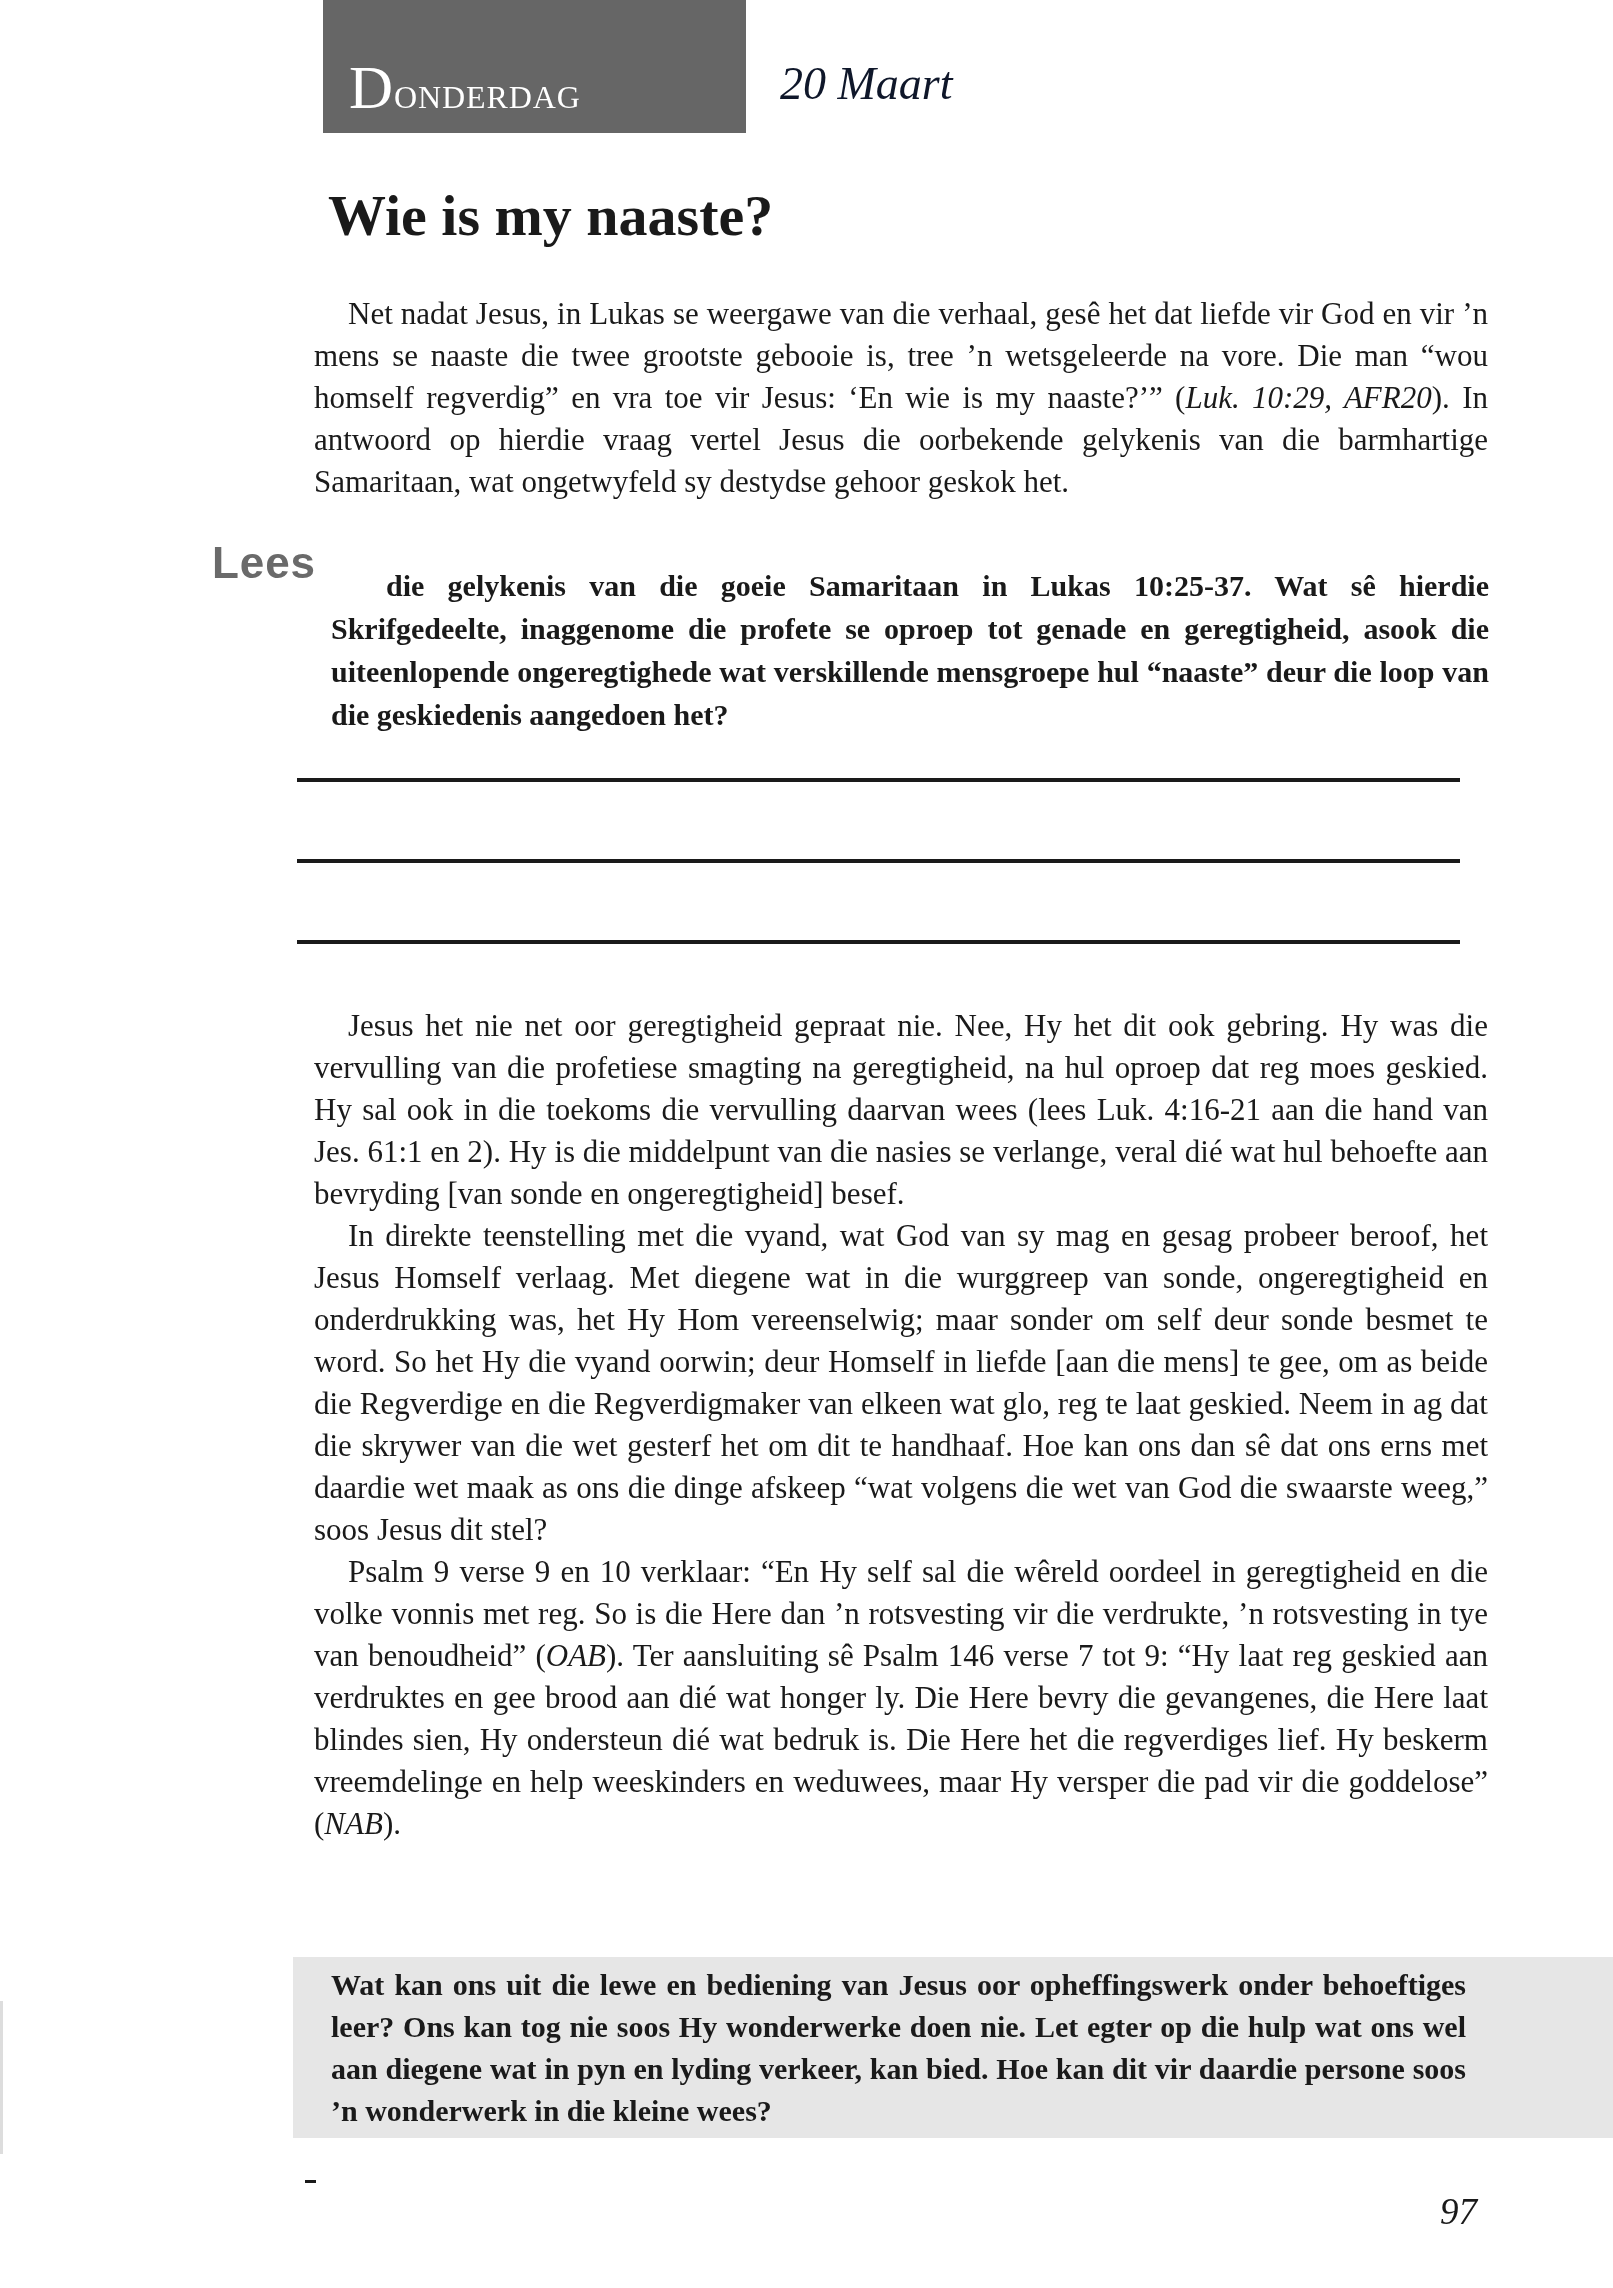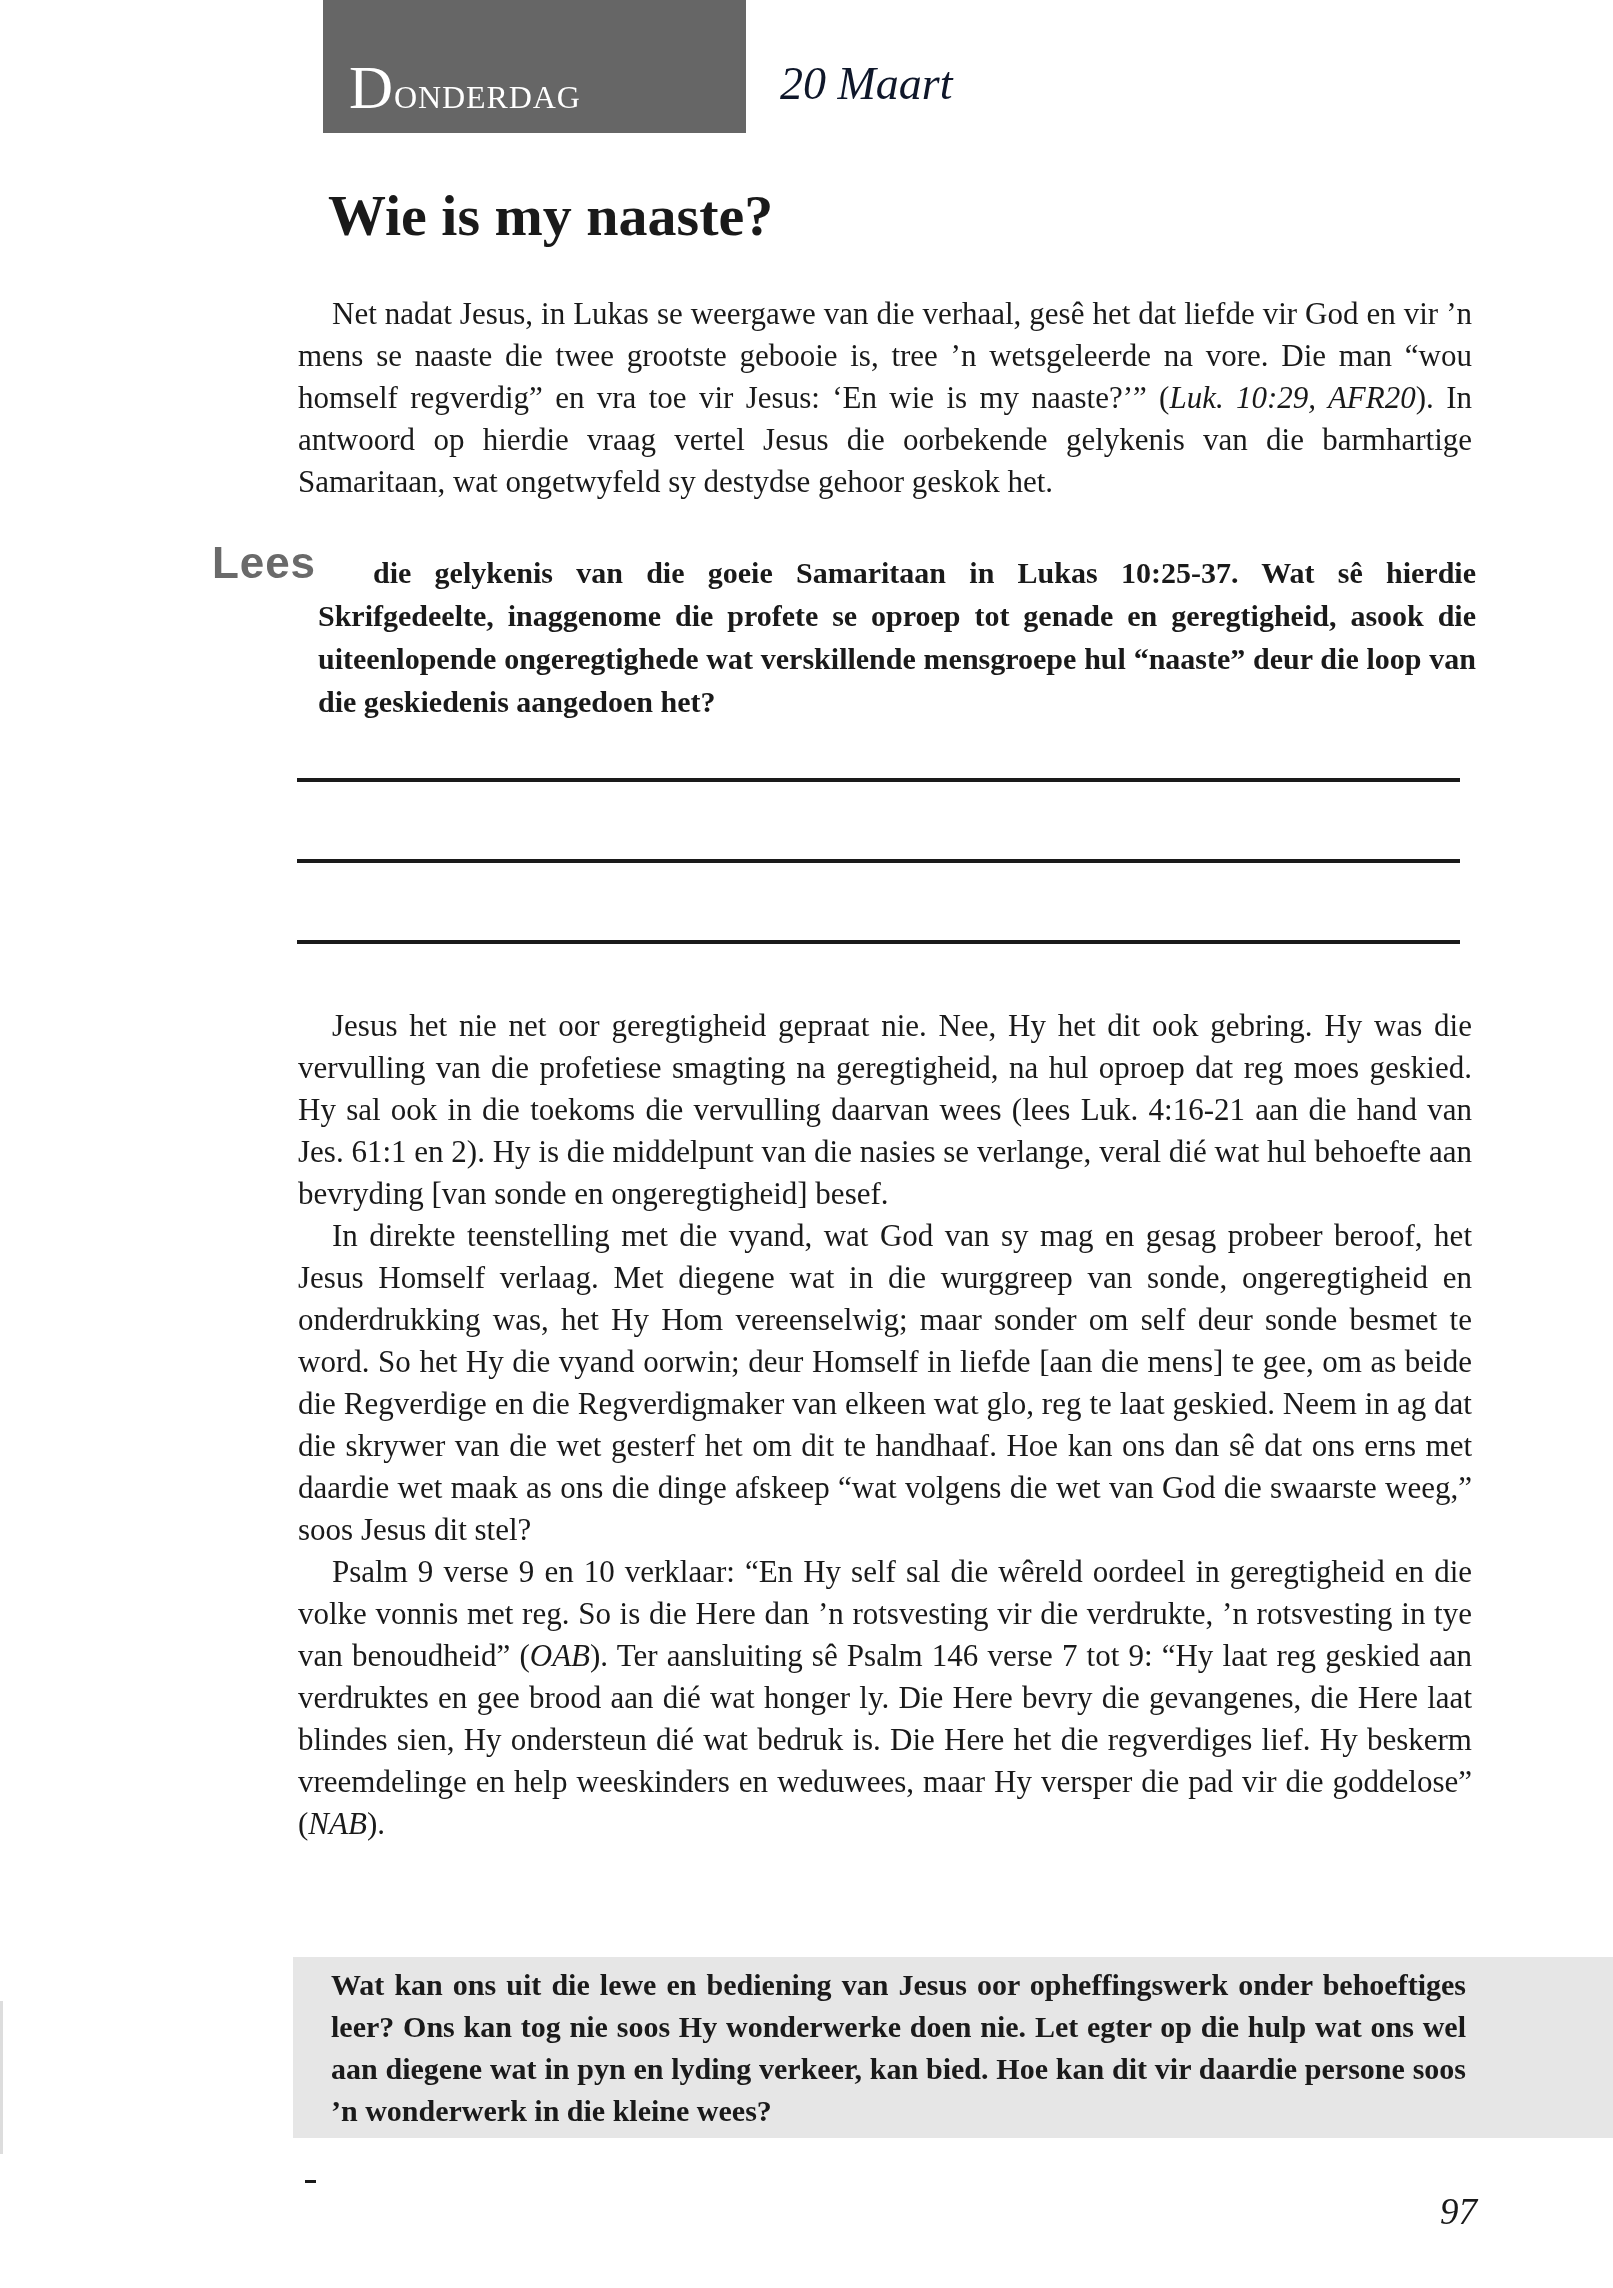--- a/index.html
+++ b/index.html
@@ -21,35 +21,35 @@
   .date {
     position: absolute; left: 780px; top: 61px;
     font-style: italic; font-size: 46px; line-height: 1; color: #0f172a;
   }
   .title {
     position: absolute; left: 328px; top: 187px; margin: 0;
     font-family: "Liberation Serif", serif; font-weight: bold;
     font-size: 58px; line-height: 1; color: #1a1a1a;
   }
   .body-text {
-    position: absolute; left: 298px; width: 1174px;
+    position: absolute; left: 314px; width: 1174px;
     font-size: 31px; line-height: 42px; text-align: justify;
     margin: 0;
   }
   .body-text p { margin: 0; text-indent: 34px; }
   .intro { top: 293px; }
   .lees-label {
     position: absolute; left: 212px; top: 541px;
     font-family: Liberation Sans, sans-serif; font-weight: bold;
     font-size: 44px; color: #6a6a6a; line-height: 1; letter-spacing: 0.9px;
   }
   .lees-text {
     position: absolute; left: 314px; top: 547px; width: 1158px;
     font-weight: bold; font-size: 30px; line-height: 43px;
-    text-align: justify; margin: 4px; text-indent: 55px;
+    text-align: justify; margin: 17px; text-indent: 55px;
   }
   .answer-line {
     position: absolute; left: 297px; width: 1163px; height: 3.7px; background: #1a1a1a;
   }
   .main-body { top: 989px; margin-top: 16px; }
   .discussion-box {
     position: absolute; left: 293px; top: 1957px; width: 1322px; height: 181px;
     background: #e6e6e6;
   }
   .discussion-text {

